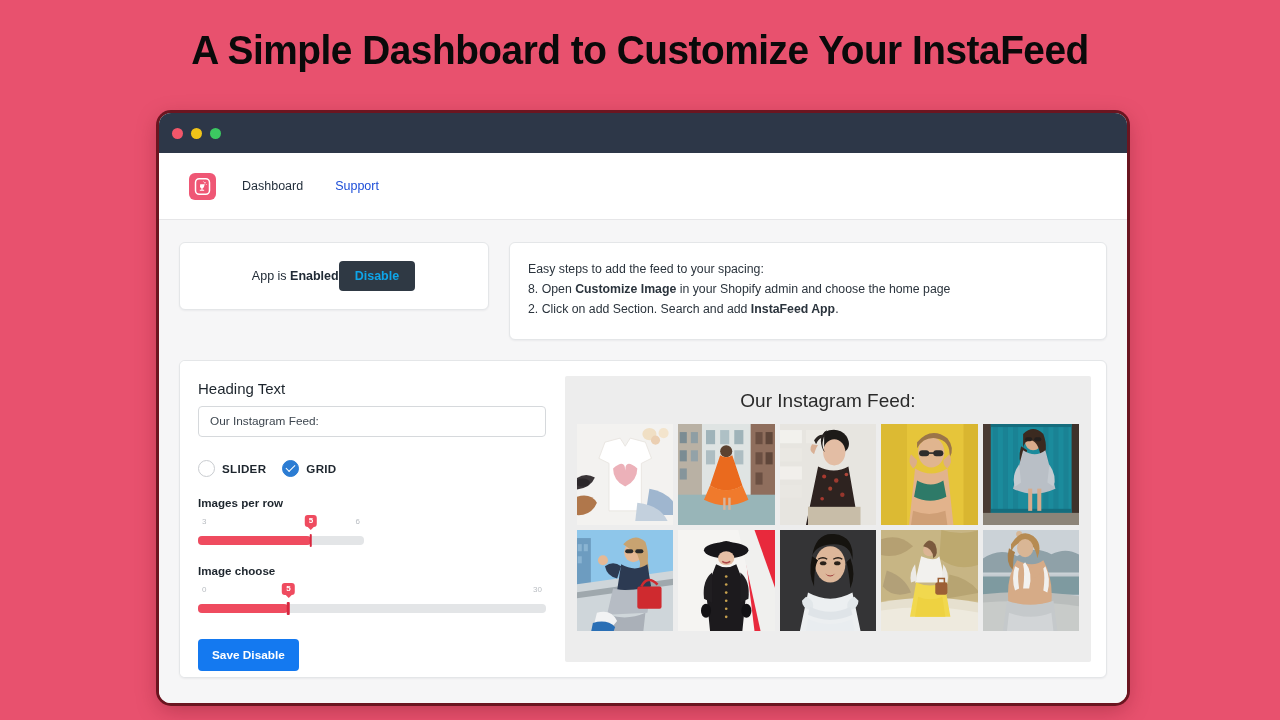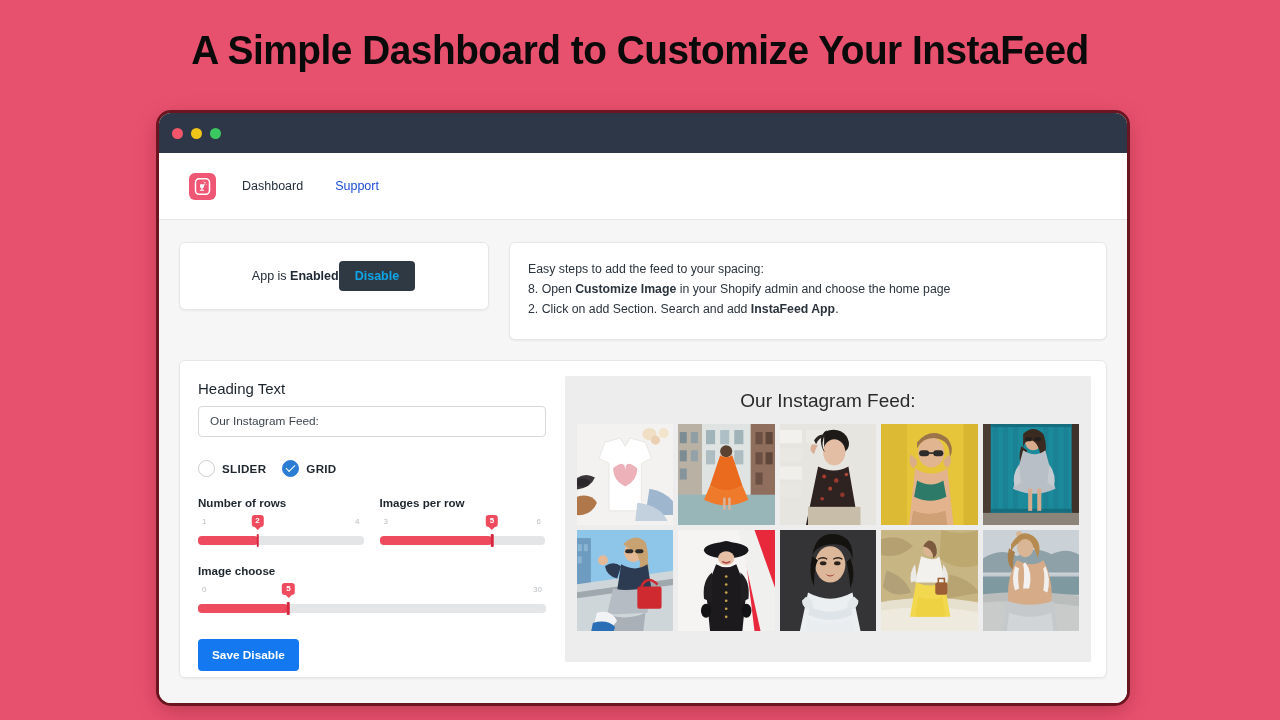--- a/index.html
+++ b/index.html
@@ -379,32 +379,20 @@
             <div class="radio-opt">
               <span class="radio-circle checked">
                   <span class="radio-check"></span>
                 </span>
               <span class="radio-label">GRID</span>
             </div>
           </div>
 
           <div class="slider-grid">
 
-            <div class="slider-block">
-              <div class="slider-title">Number of rows</div>
-              <div class="slider-scale">
-                <span class="scale-min">1</span>
-                <span class="scale-max">4</span>
-                <span class="value-badge" id="b0" style="left: 36%;">2</span>
-              </div>
-              <div class="slider-track">
-                <span class="slider-fill" id="f0" style="width: 36%;"></span>
-                <span class="slider-thumb" id="t0" style="left: 36%;"></span>
-              </div>
-            </div>
 
             <div class="slider-block">
               <div class="slider-title">Images per row</div>
               <div class="slider-scale">
                 <span class="scale-min">3</span>
                 <span class="scale-max">6</span>
                 <span class="value-badge" id="b1" style="left: 68%;">5</span>
               </div>
               <div class="slider-track">
                 <span class="slider-fill" id="f1" style="width: 68%;"></span>

